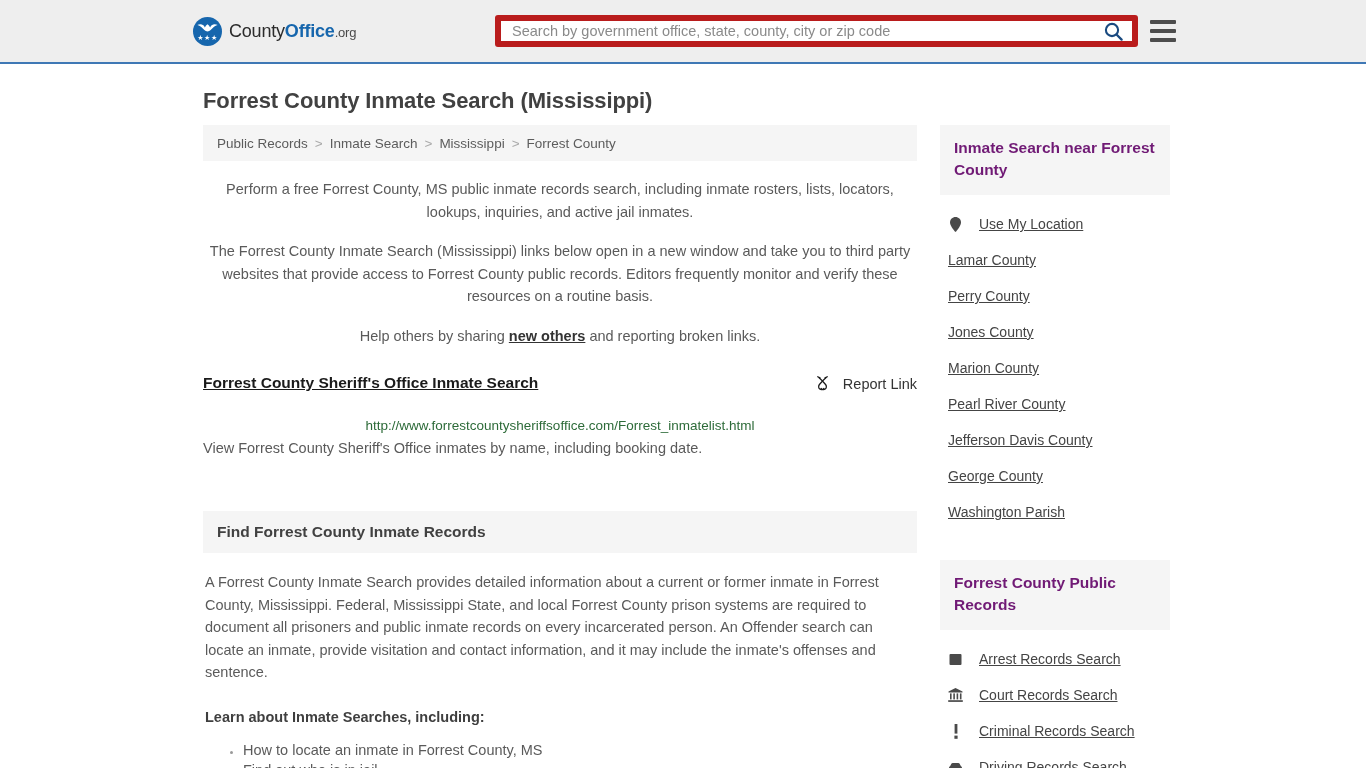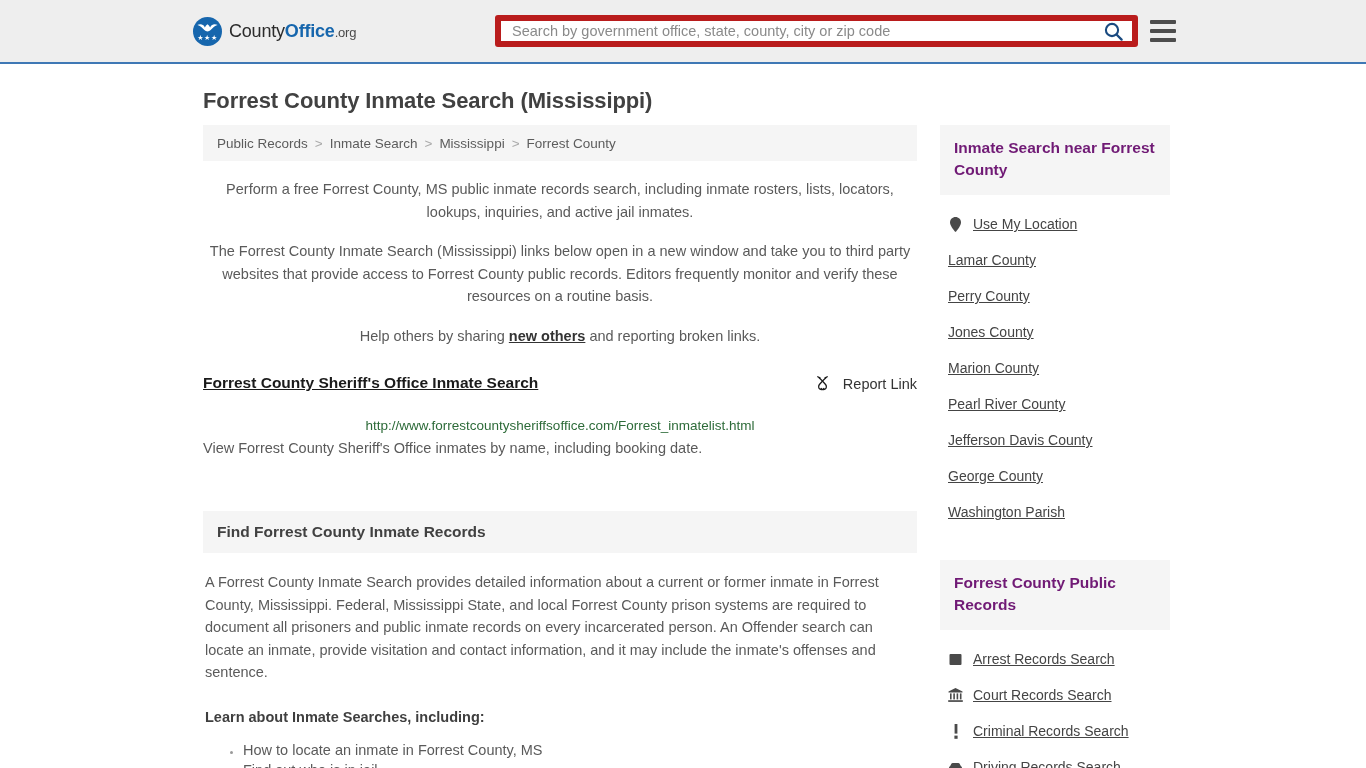--- a/index.html
+++ b/index.html
@@ -238,21 +238,21 @@
     padding: 12px 14px 14px 14px;
     font-size: 15.5px;
     font-weight: bold;
     color: #701a75;
     line-height: 22px;
   }
   .side-list { padding: 0; margin: 0; list-style: none; }
   .side-list li {
     display: flex;
     align-items: center;
-    gap: 10px;
+    gap: 16px;
     padding: 0 0 0 8px;
     height: 36px;
   }
   .side-list li.first { margin-top: 11px; }
   .side-list a {
     color: #444;
     font-size: 14px;
     text-decoration: underline;
   }
   .side-ico {

